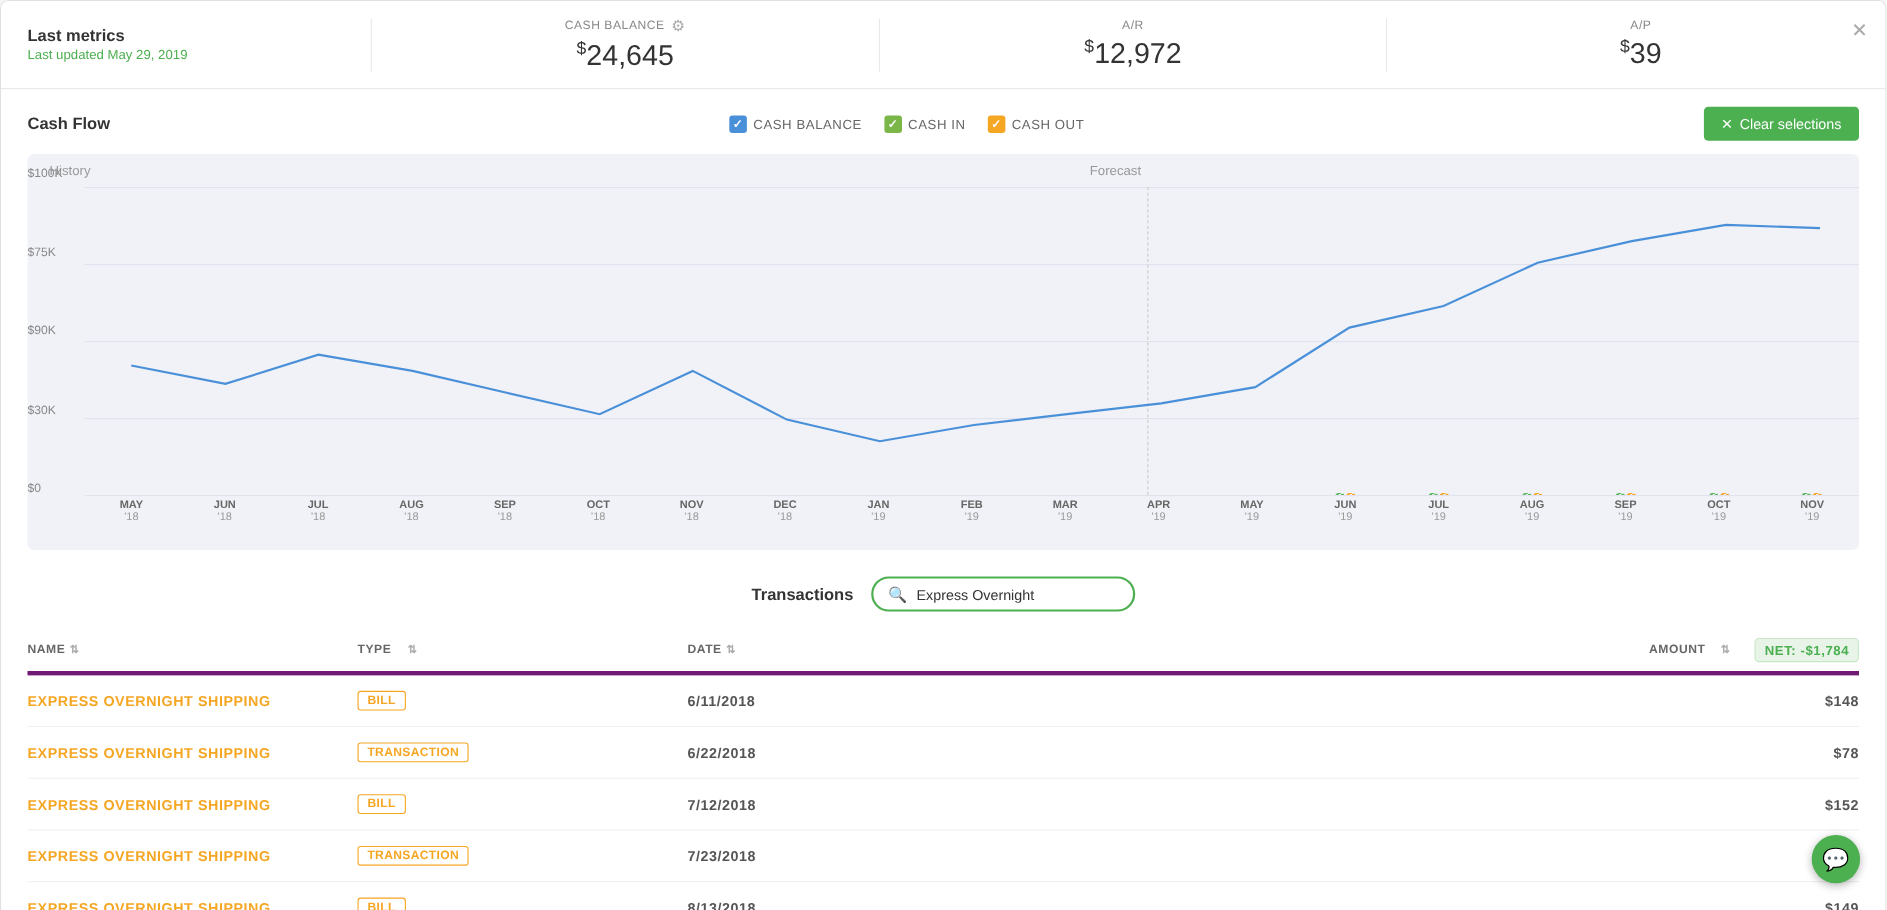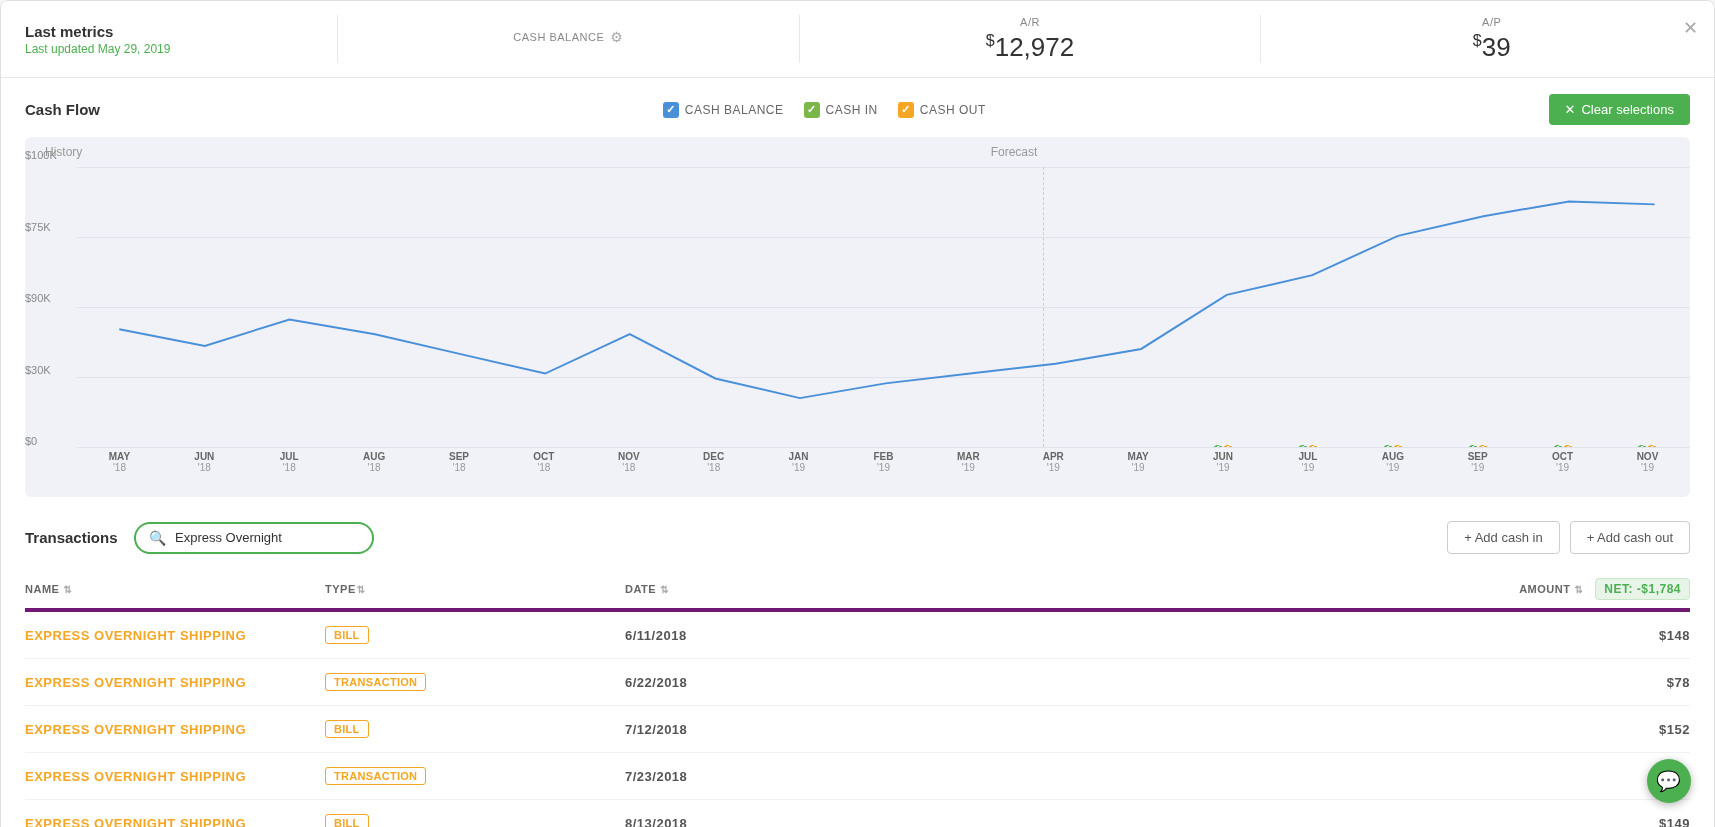--- a/index.html
+++ b/index.html
@@ -49,34 +49,34 @@
     .chart-x-labels { position: absolute; left: 52px; right: 0; bottom: 0; height: 50px; display: flex; }
     .x-label { flex: 1; display: flex; flex-direction: column; align-items: center; justify-content: flex-start; padding-top: 4px; }
     .x-label-month { font-size: 10px; color: #666; font-weight: 600; }
     .x-label-year { font-size: 10px; color: #999; }
 
     
     .chart-svg { position: absolute; left: 52px; right: 0; top: 30px; bottom: 50px; width: calc(100% - 52px); pointer-events: none; }
 
     
     .transactions-section { padding: 16px 24px; }
-    .transactions-header { display: flex; align-items: center; justify-content: space-between; margin-bottom: 16px; gap: 31px; }
+    .transactions-header { display: flex; align-items: center; justify-content: center; margin-bottom: 16px; gap: 31px; }
     .transactions-title { font-size: 15px; font-weight: 600; color: #333; margin-right: 16px; }
     .search-wrapper { display: flex; align-items: center; border: 2px solid #4caf50; border-radius: 20px; padding: 6px 14px; background: white; min-width: 240px; }
     .search-icon { color: #aaa; margin-right: 8px; font-size: 14px; }
     .search-input { border: none; outline: none; font-size: 13px; color: #333; background: transparent; width: 180px; }
     .action-buttons { display: flex; gap: 10px; }
     .action-btn { border: 1px solid #ccc; background: white; color: #555; border-radius: 4px; padding: 8px 16px; font-size: 13px; cursor: pointer; display: flex; align-items: center; gap: 6px; }
 
     
     .table-header { display: flex; padding: 8px 0; border-bottom: 4px solid #701a75; }
     .col-name { flex: 0 0 300px; font-size: 11px; font-weight: 700; color: #666; text-transform: uppercase; letter-spacing: 0.5px; display: flex; align-items: center; gap: 4px; }
-    .col-type { flex: 0 0 300px; font-size: 11px; font-weight: 700; color: #666; text-transform: uppercase; letter-spacing: 0.5px; display: flex; align-items: center; gap: 1px; }
+    .col-type { flex: 0 0 300px; font-size: 11px; font-weight: 700; color: #666; text-transform: uppercase; letter-spacing: 0.5px; display: flex; align-items: center; gap: 15px; }
     .col-date { flex: 1; font-size: 11px; font-weight: 700; color: #666; text-transform: uppercase; letter-spacing: 0.5px; display: flex; align-items: center; gap: 4px; }
-    .col-amount { flex: 0 0 200px; text-align: right; font-size: 11px; font-weight: 700; color: #666; text-transform: uppercase; letter-spacing: 0.5px; display: flex; align-items: center; justify-content: flex-end; gap: 4px; }
+    .col-amount { flex: 0 0 200px; text-align: right; font-size: 11px; font-weight: 700; color: #666; text-transform: uppercase; letter-spacing: 0.5px; display: flex; align-items: center; justify-content: flex-end; gap: 14px; }
     .sort-icon { color: #aaa; font-size: 10px; }
     .net-badge { background: #e8f4e8; color: #4caf50; border: 1px solid #c8e6c8; border-radius: 4px; padding: 3px 8px; font-size: 12px; font-weight: 600; margin-left: 8px; }
 
     .table-row { display: flex; align-items: center; padding: 14px 0; border-bottom: 1px solid #f0f0f0; }
     .row-name { flex: 0 0 300px; color: #f5a623; font-size: 13px; cursor: pointer; }
     .row-type { flex: 0 0 300px; }
     .row-date { flex: 1; color: #555; font-size: 13px; }
     .row-amount { flex: 0 0 200px; text-align: right; color: #555; font-size: 13px; }
     .type-badge { display: inline-block; border: 1px solid #f5a623; color: #f5a623; border-radius: 3px; padding: 2px 8px; font-size: 11px; font-weight: 600; letter-spacing: 0.3px; }
 
@@ -95,20 +95,23 @@
       <div class="header-title">Last metrics</div>
       <div class="header-subtitle">Last updated May 29, 2019</div>
     </div>
 
     <div class="header-divider"></div>
 
     <div class="header-metric">
       <div class="header-metric-label">
         <span>CASH BALANCE</span>
         <span class="gear-icon">⚙</span>
+      </div>
+      <div class="header-metric-value">
+        <span class="currency">$</span><span>24,645</span>
       </div>
     </div>
 
     <div class="header-divider"></div>
 
     <div class="header-metric">
       <div class="header-metric-label">A/R</div>
       <div class="header-metric-value">
         <span class="currency">$</span><span>12,972</span>
       </div>
@@ -356,24 +359,20 @@
 
   <div class="transactions-section">
     <div class="transactions-header">
       <div style="display:flex; align-items:center;">
         <div class="transactions-title">Transactions</div>
         <div class="search-wrapper">
           <span class="search-icon">🔍</span>
           <input class="search-input" type="text" value="Express Overnight" placeholder="Express Overnight" style="">
         </div>
       </div>
-      <div class="action-buttons">
-        <button class="action-btn">+ Add cash in</button>
-        <button class="action-btn">+ Add cash out</button>
-      </div>
     </div>
 
     <div class="table-header">
       <div class="col-name">
         <span>NAME</span>
         <span class="sort-icon">⇅</span>
       </div>
       <div class="col-type">
         <span>TYPE</span>
         <span class="sort-icon">⇅</span>

